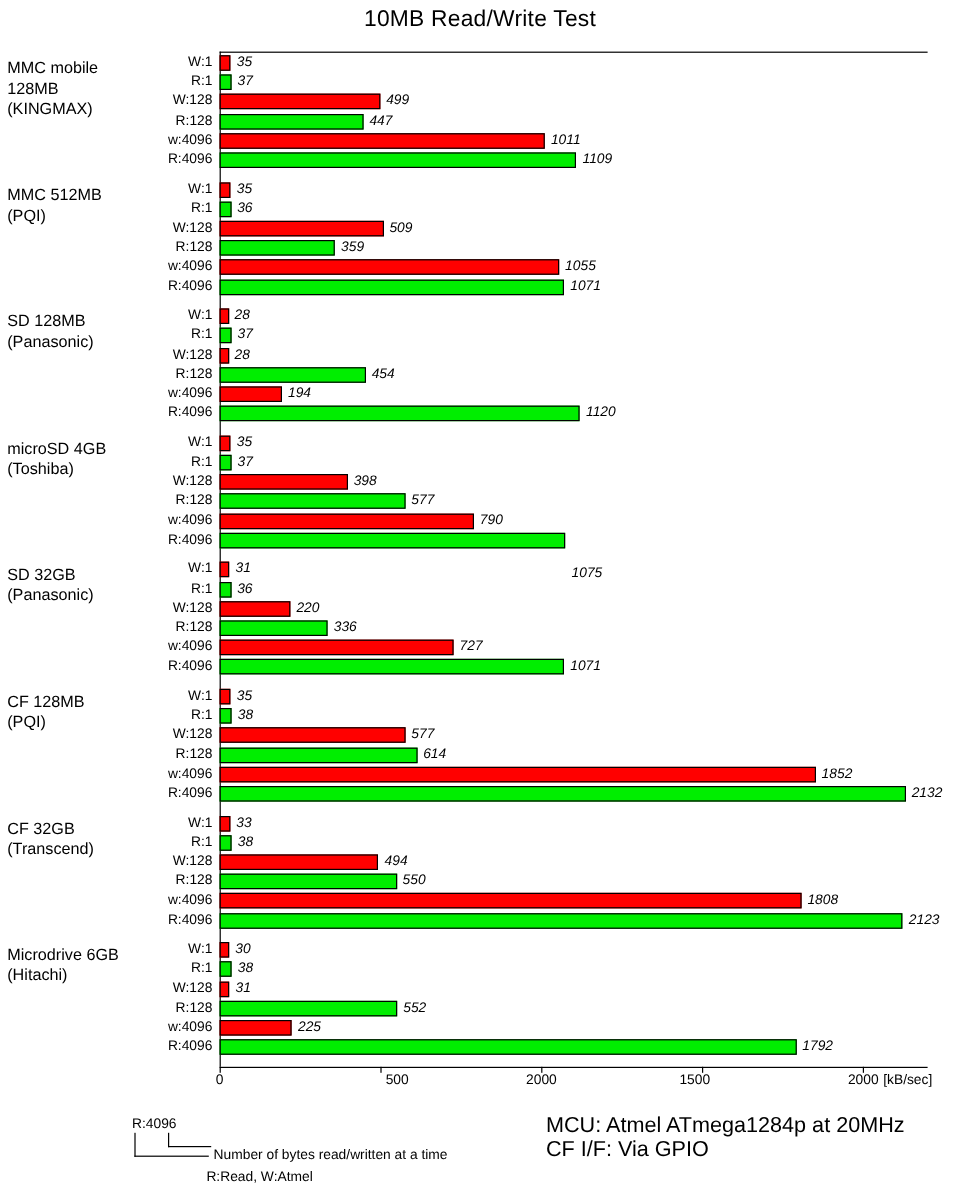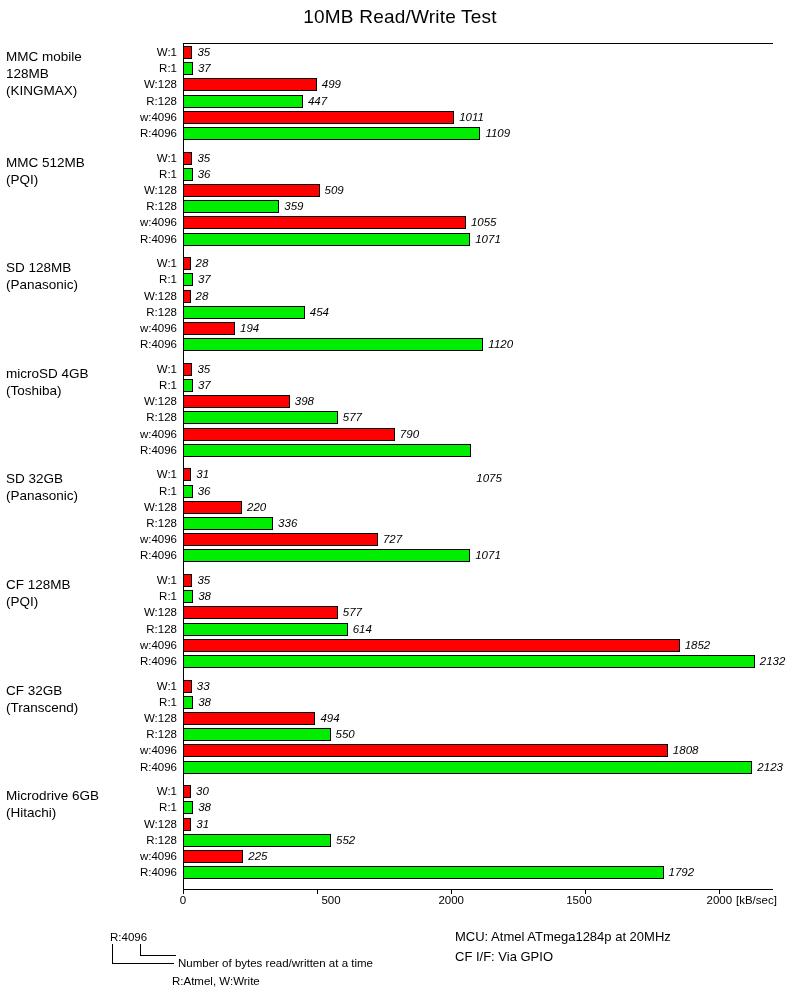--- a/index.html
+++ b/index.html
@@ -145,21 +145,21 @@
   }
   .leader {
     position: absolute;
     background: #000;
   }
 
   #specs {
     position: absolute;
     left: 455px;
     top: 927px;
-    font-size: 13px;
+    font-size: 18px;
     line-height: 20px;
   }
   #specs div { white-space: nowrap; }
 </style>
 </head>
 <body>
 
 <div id="chart-title">10MB Read/Write Test</div>
 
 <div class="axis-top-line"></div>
@@ -452,21 +452,21 @@
     <div class="xtick-label" style="left: 579px;">1500</div>
     <div class="xtick" style="left: 719.364px;"></div>
     <div class="xtick-label" style="left: 719.364px;">2000</div>
   </div>
 
 <div id="x-unit">[kB/sec]</div>
 
 <div id="legend">
   <span class="lg-key">R:4096</span>
   <span class="lg-note1">Number of bytes read/written at a time</span>
-  <span class="lg-note2">R:Atmel, W:Write</span>
+  <span class="lg-note2">R:Read, W:Atmel</span>
   <div class="leader" style="left:2px; top:14px; width:1px; height:20px;"></div>
   <div class="leader" style="left:2px; top:33px; width:62px; height:1px;"></div>
   <div class="leader" style="left:30px; top:14px; width:1px; height:12px;"></div>
   <div class="leader" style="left:30px; top:25px; width:36px; height:1px;"></div>
 </div>
 
 <div id="specs">
   <div>MCU: Atmel ATmega1284p at 20MHz</div>
   <div>CF I/F: Via GPIO</div>
 </div>

